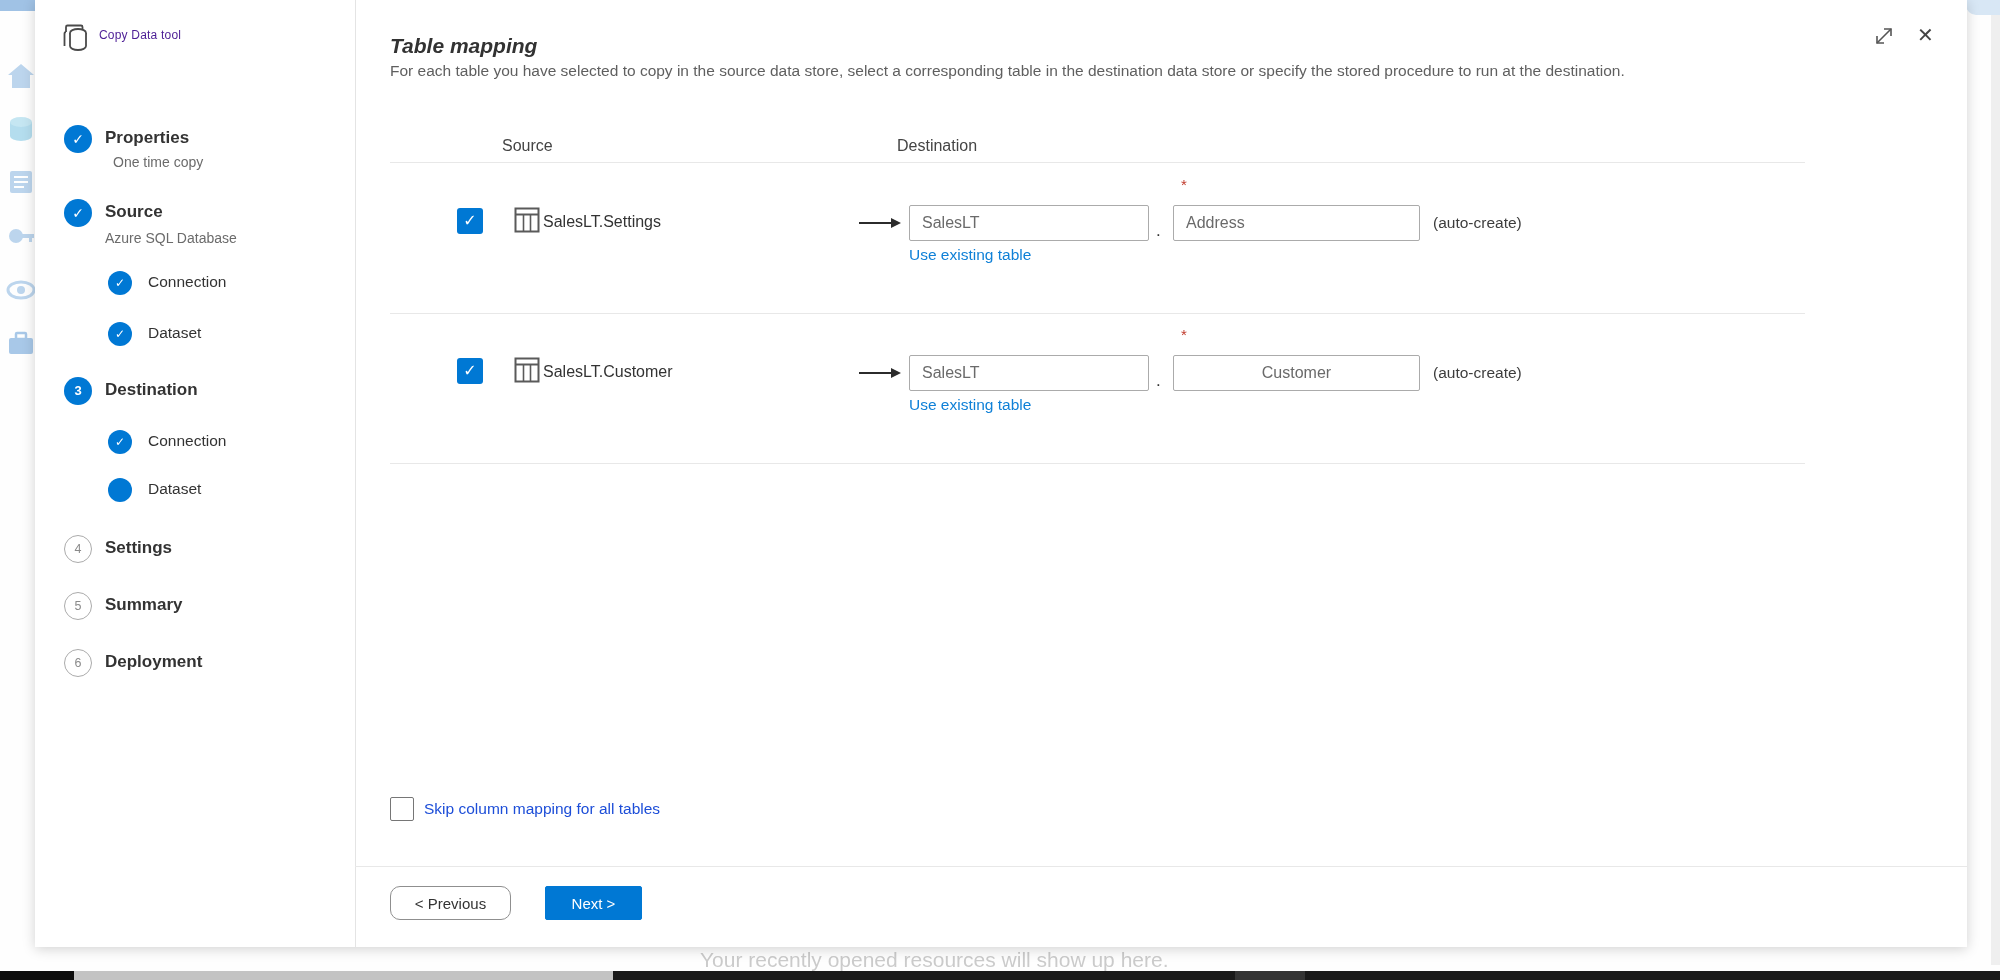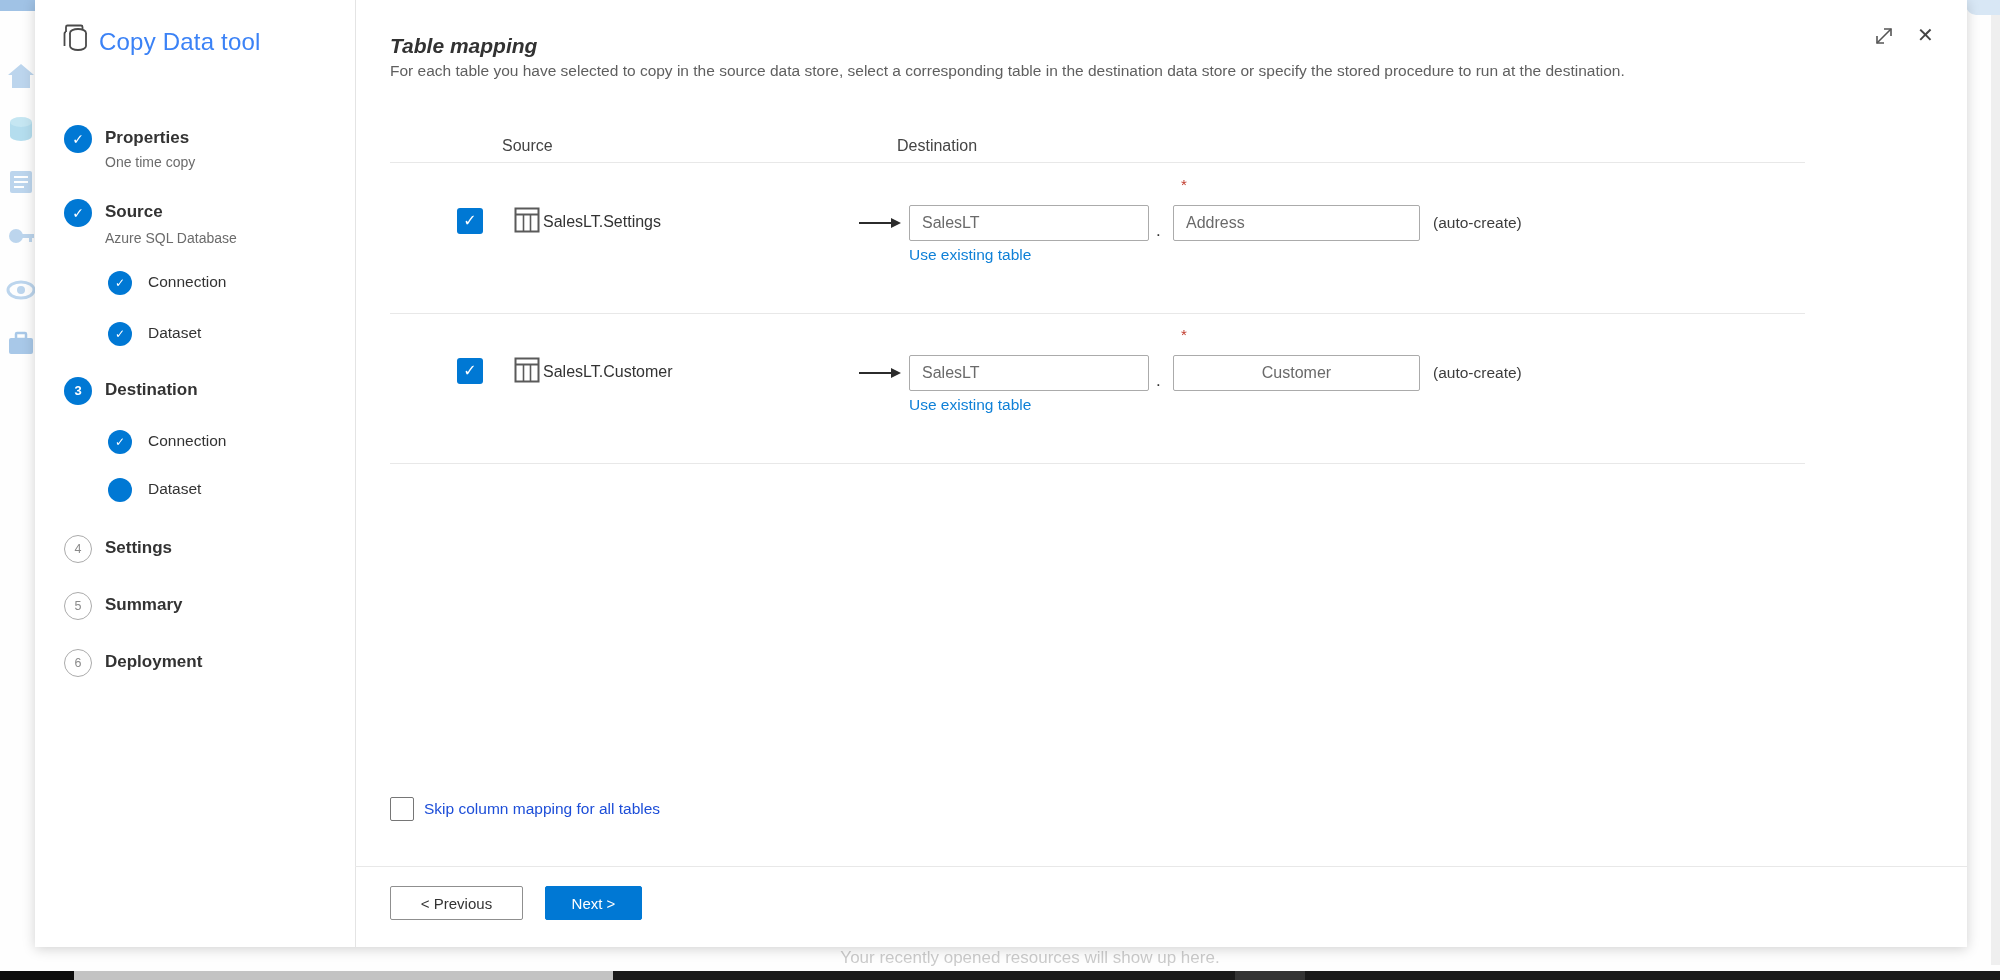--- a/index.html
+++ b/index.html
@@ -6,38 +6,38 @@
   html,body { width:2000px; height:980px; overflow:hidden;
     font-family:"Liberation Sans","DejaVu Sans",sans-serif; background:#ffffff; }
   .abs { position:absolute; }
 
   
   #bg { position:absolute; inset:0; z-index:0; background:#fdfdfd; }
   .bg-topblue { left:0; top:0; width:35px; height:11px; background:#2e79c6; }
   .bg-blob { left:1966px; top:0; width:34px; height:15px; background:#a9cbe9; border-radius:0 0 0 10px; }
   .bg-scrollbar { left:1991px; top:15px; width:9px; height:950px; background:#dcdcdc; }
   .bg-navicon { left:6px; width:30px; height:30px; }
-  .recent-text { left:700px; top:948px; width:660px; text-align:center;
-    font-size:17px; color:#8c8c8c; }
+  .recent-text { left:700px; top:948px; width:660px; text-align:left;
+    font-size:21px; color:#8c8c8c; }
 
   
   #scrim { position:absolute; inset:0; background:rgba(255,255,255,0.55); z-index:1; }
 
   
   #taskbar { position:absolute; left:0; top:971px; width:2000px; height:9px;
     background:#1a1a1a; z-index:3; }
   #taskbar .seg1 { left:0; top:0; width:74px; height:9px; background:#0d0d0d; }
   #taskbar .seg2 { left:74px; top:0; width:539px; height:9px; background:#c3c3c3; }
   #taskbar .seg3 { left:1235px; top:0; width:70px; height:9px; background:#343434; }
 
   
   #dialog { position:absolute; left:35px; top:0; width:1932px; height:947px;
     background:#ffffff; z-index:2; box-shadow:0 2px 12px rgba(0,0,0,0.18); }
 
-  .dlg-title { left:64px; top:28px; font-size:24px; color:#3b82f6; letter-spacing:0.2px; }
+  .dlg-title { left:64px; top:28px; font-size:12px; color:#4c1d95; letter-spacing:0.2px; }
   .iconbtn { cursor:pointer; background:none; border:none; }
   .close-x { left:1882px; top:22px; font-size:20px; color:#444; line-height:26px; }
 
   .v-divider { left:320px; top:0; width:1px; height:947px; background:#e4e4e4; }
 
   
   .stepc { width:28px; height:28px; border-radius:50%; text-align:center; }
   .subc  { width:24px; height:24px; border-radius:50%; text-align:center; }
   .c-done { background:#0078d4; color:#fff; }
   .stepc.c-done { font-size:14px; line-height:28px; }
@@ -63,22 +63,22 @@
     font-family:inherit; font-size:16px; color:#6a6a6a; padding:0 12px; background:#fff; }
   .dot { font-size:17px; color:#333; }
   .req { font-size:15px; color:#c0392b; }
   .autonote { font-size:15.5px; color:#3d3d3d; }
   .uselink { font-size:15.5px; color:#0f80d7; cursor:pointer; }
 
   .skipcb { width:24px; height:24px; background:#fff; border:1px solid #767676;
     border-radius:2px; cursor:pointer; }
   .skiplabel { font-size:15.5px; color:#1d4ed8; }
 
-  .btn-prev { left:355px; top:886px; width:133px; height:34px; background:#fff;
-    border:1px solid #8f8f8f; border-radius:2px; font-family:inherit; font-size:15px;
+  .btn-prev { left:355px; top:886px; width:121px; height:34px; background:#fff;
+    border:1px solid #8f8f8f; border-radius:10px; font-family:inherit; font-size:15px;
     color:#333; cursor:pointer; }
   .btn-next { left:510px; top:886px; width:97px; height:34px; background:#0078d4;
     border:1px solid #0078d4; border-radius:2px; font-family:inherit; font-size:15px;
     color:#fff; cursor:pointer; }
 </style>
 </head>
 <body>
 
 <div id="bg">
   <div class="abs bg-topblue"></div>
@@ -138,21 +138,21 @@
     <line x1="4" y1="18" x2="18" y2="4" stroke="#555" stroke-width="1.6"></line>
     <polyline points="11,4 18,4 18,11" fill="none" stroke="#555" stroke-width="1.6"></polyline>
     <polyline points="4,11 4,18 11,18" fill="none" stroke="#555" stroke-width="1.6"></polyline>
   </svg>
   <div class="abs iconbtn close-x">✕</div>
 
   <div class="abs v-divider"></div>
 
   <div class="abs stepc c-done" style="left:29px; top:125px">✓</div>
   <div class="abs step-label" style="left:70px; top:128px">Properties</div>
-  <div class="abs step-sub" style="left:70px; top:154px">One time copy</div>
+  <div class="abs step-sub" style="left:78px; top:154px">One time copy</div>
 
   <div class="abs stepc c-done" style="left:29px; top:199px">✓</div>
   <div class="abs step-label" style="left:70px; top:202px">Source</div>
   <div class="abs step-sub" style="left:70px; top:230px">Azure SQL Database</div>
 
   <div class="abs subc c-done" style="left:73px; top:271px">✓</div>
   <div class="abs substep-label" style="left:113px; top:273px">Connection</div>
 
   <div class="abs subc c-done" style="left:73px; top:322px">✓</div>
   <div class="abs substep-label" style="left:113px; top:324px">Dataset</div>

